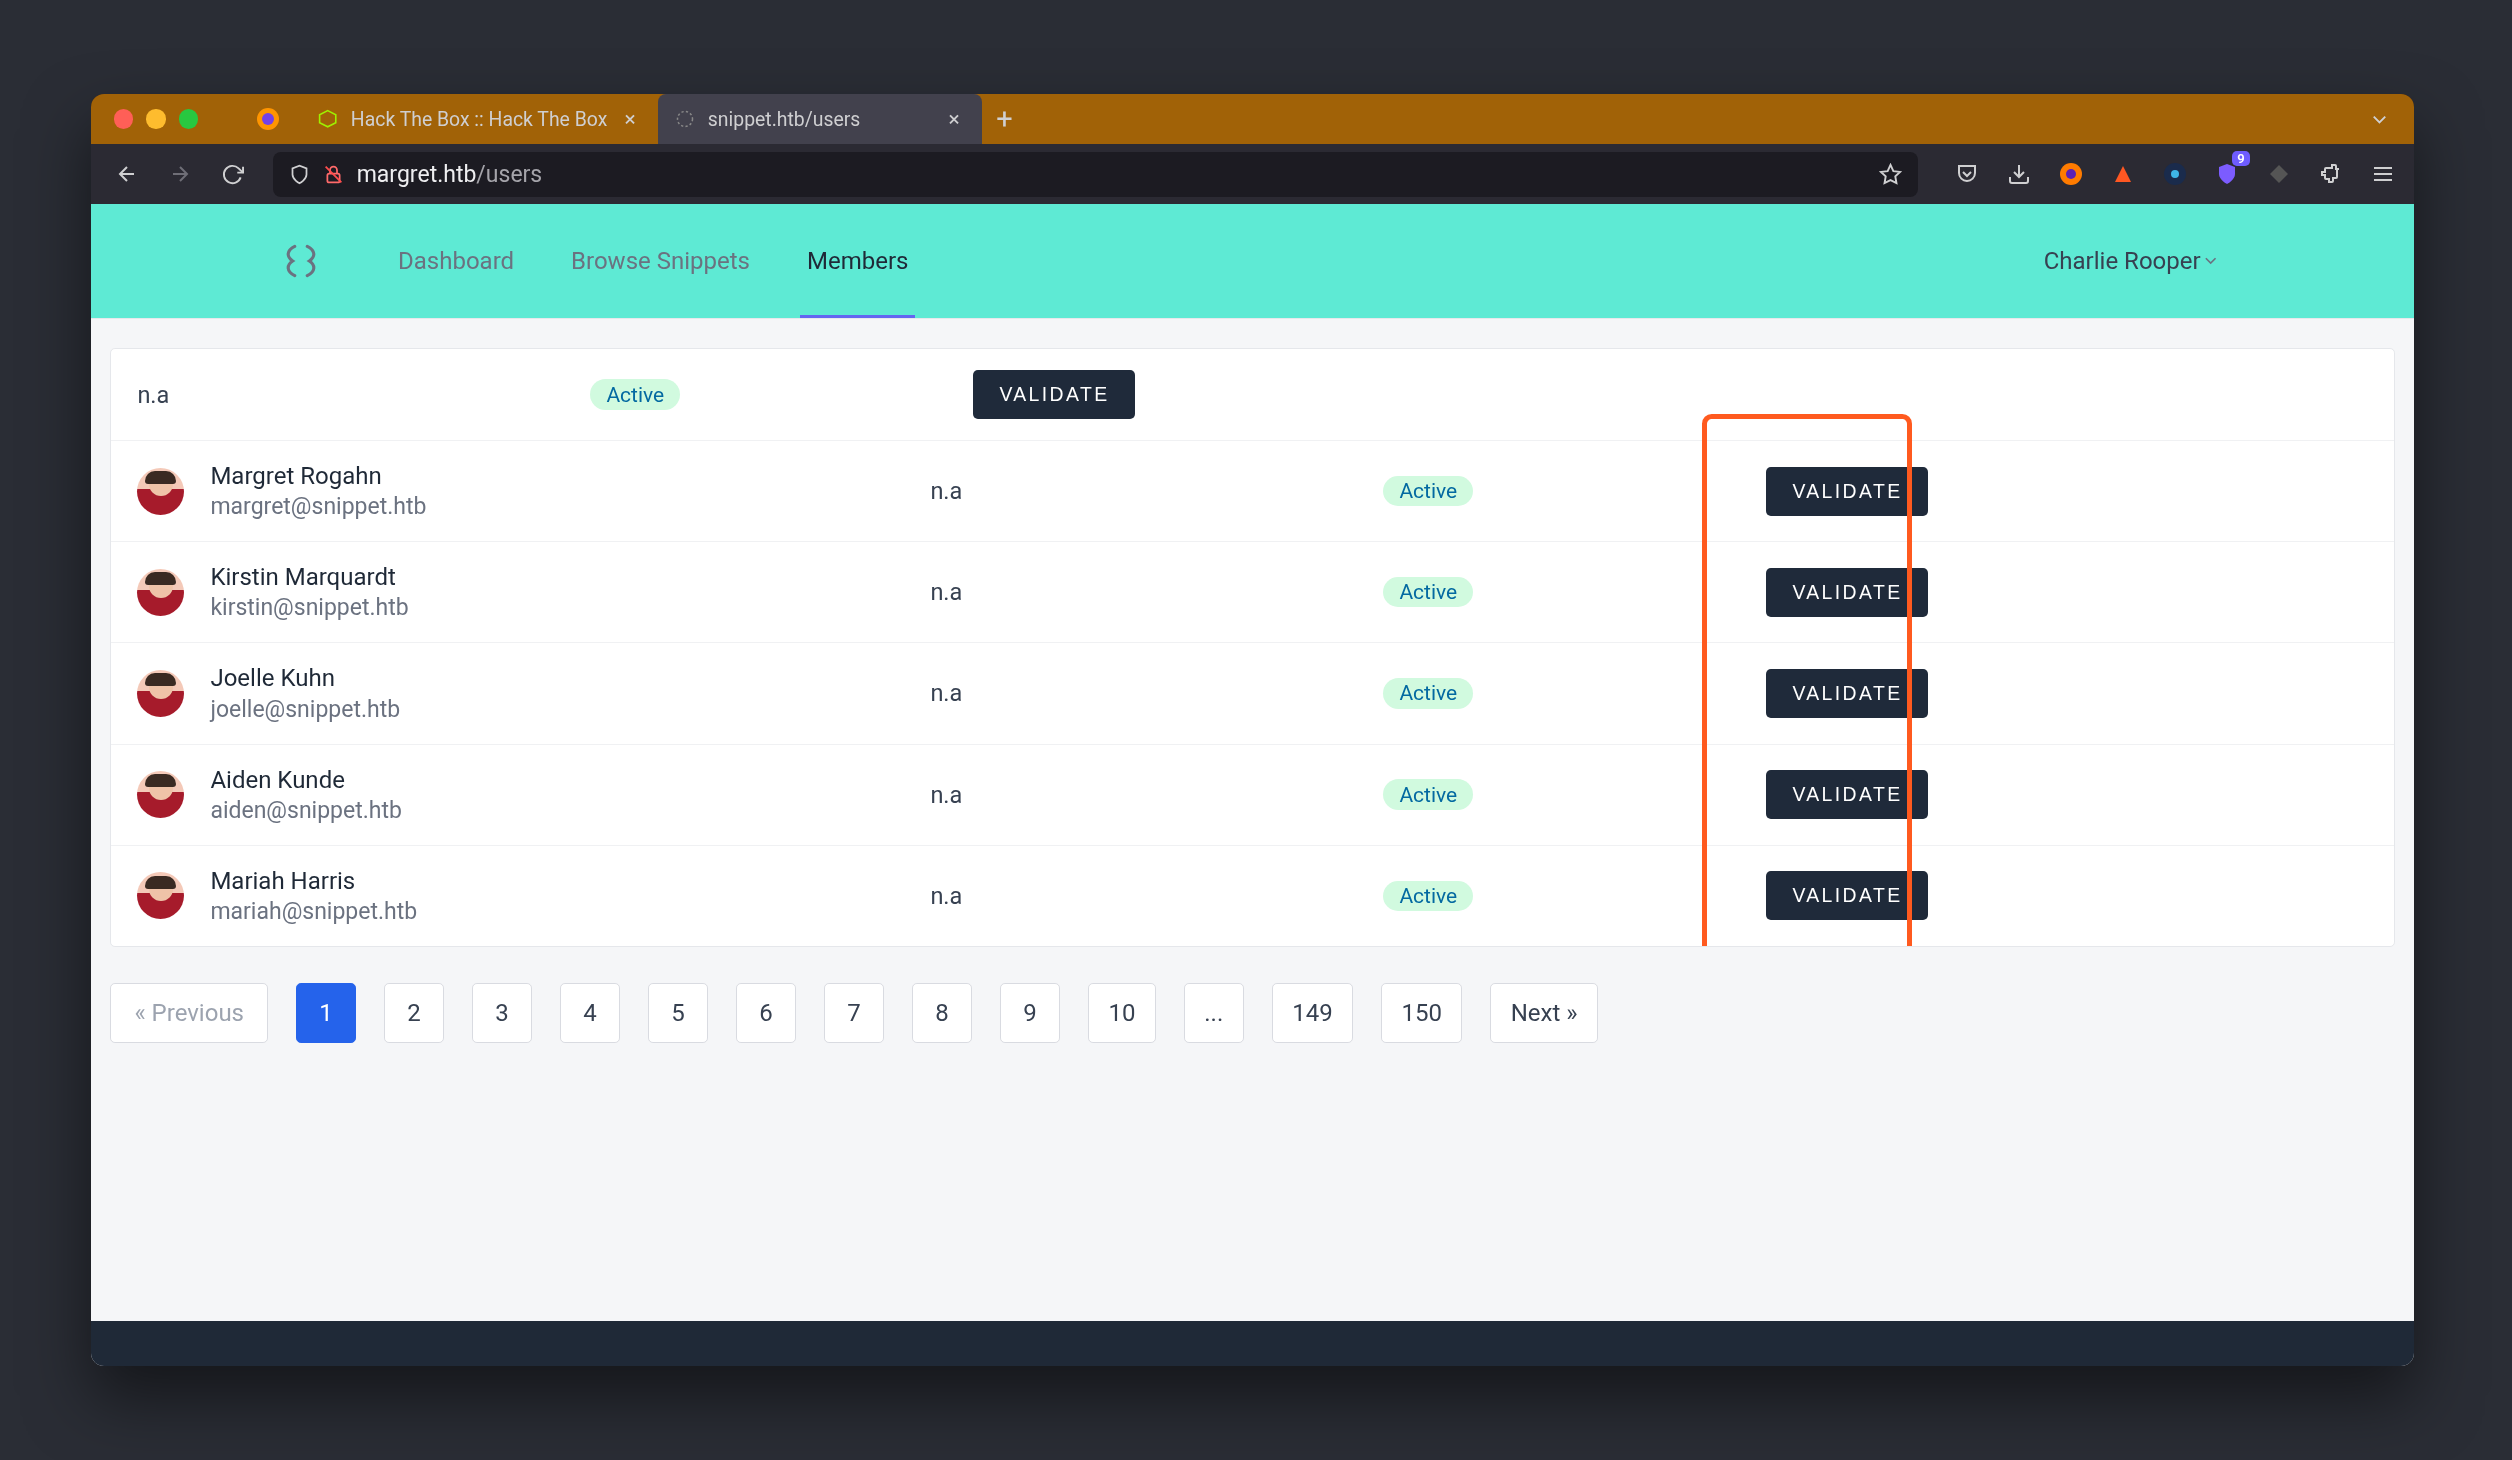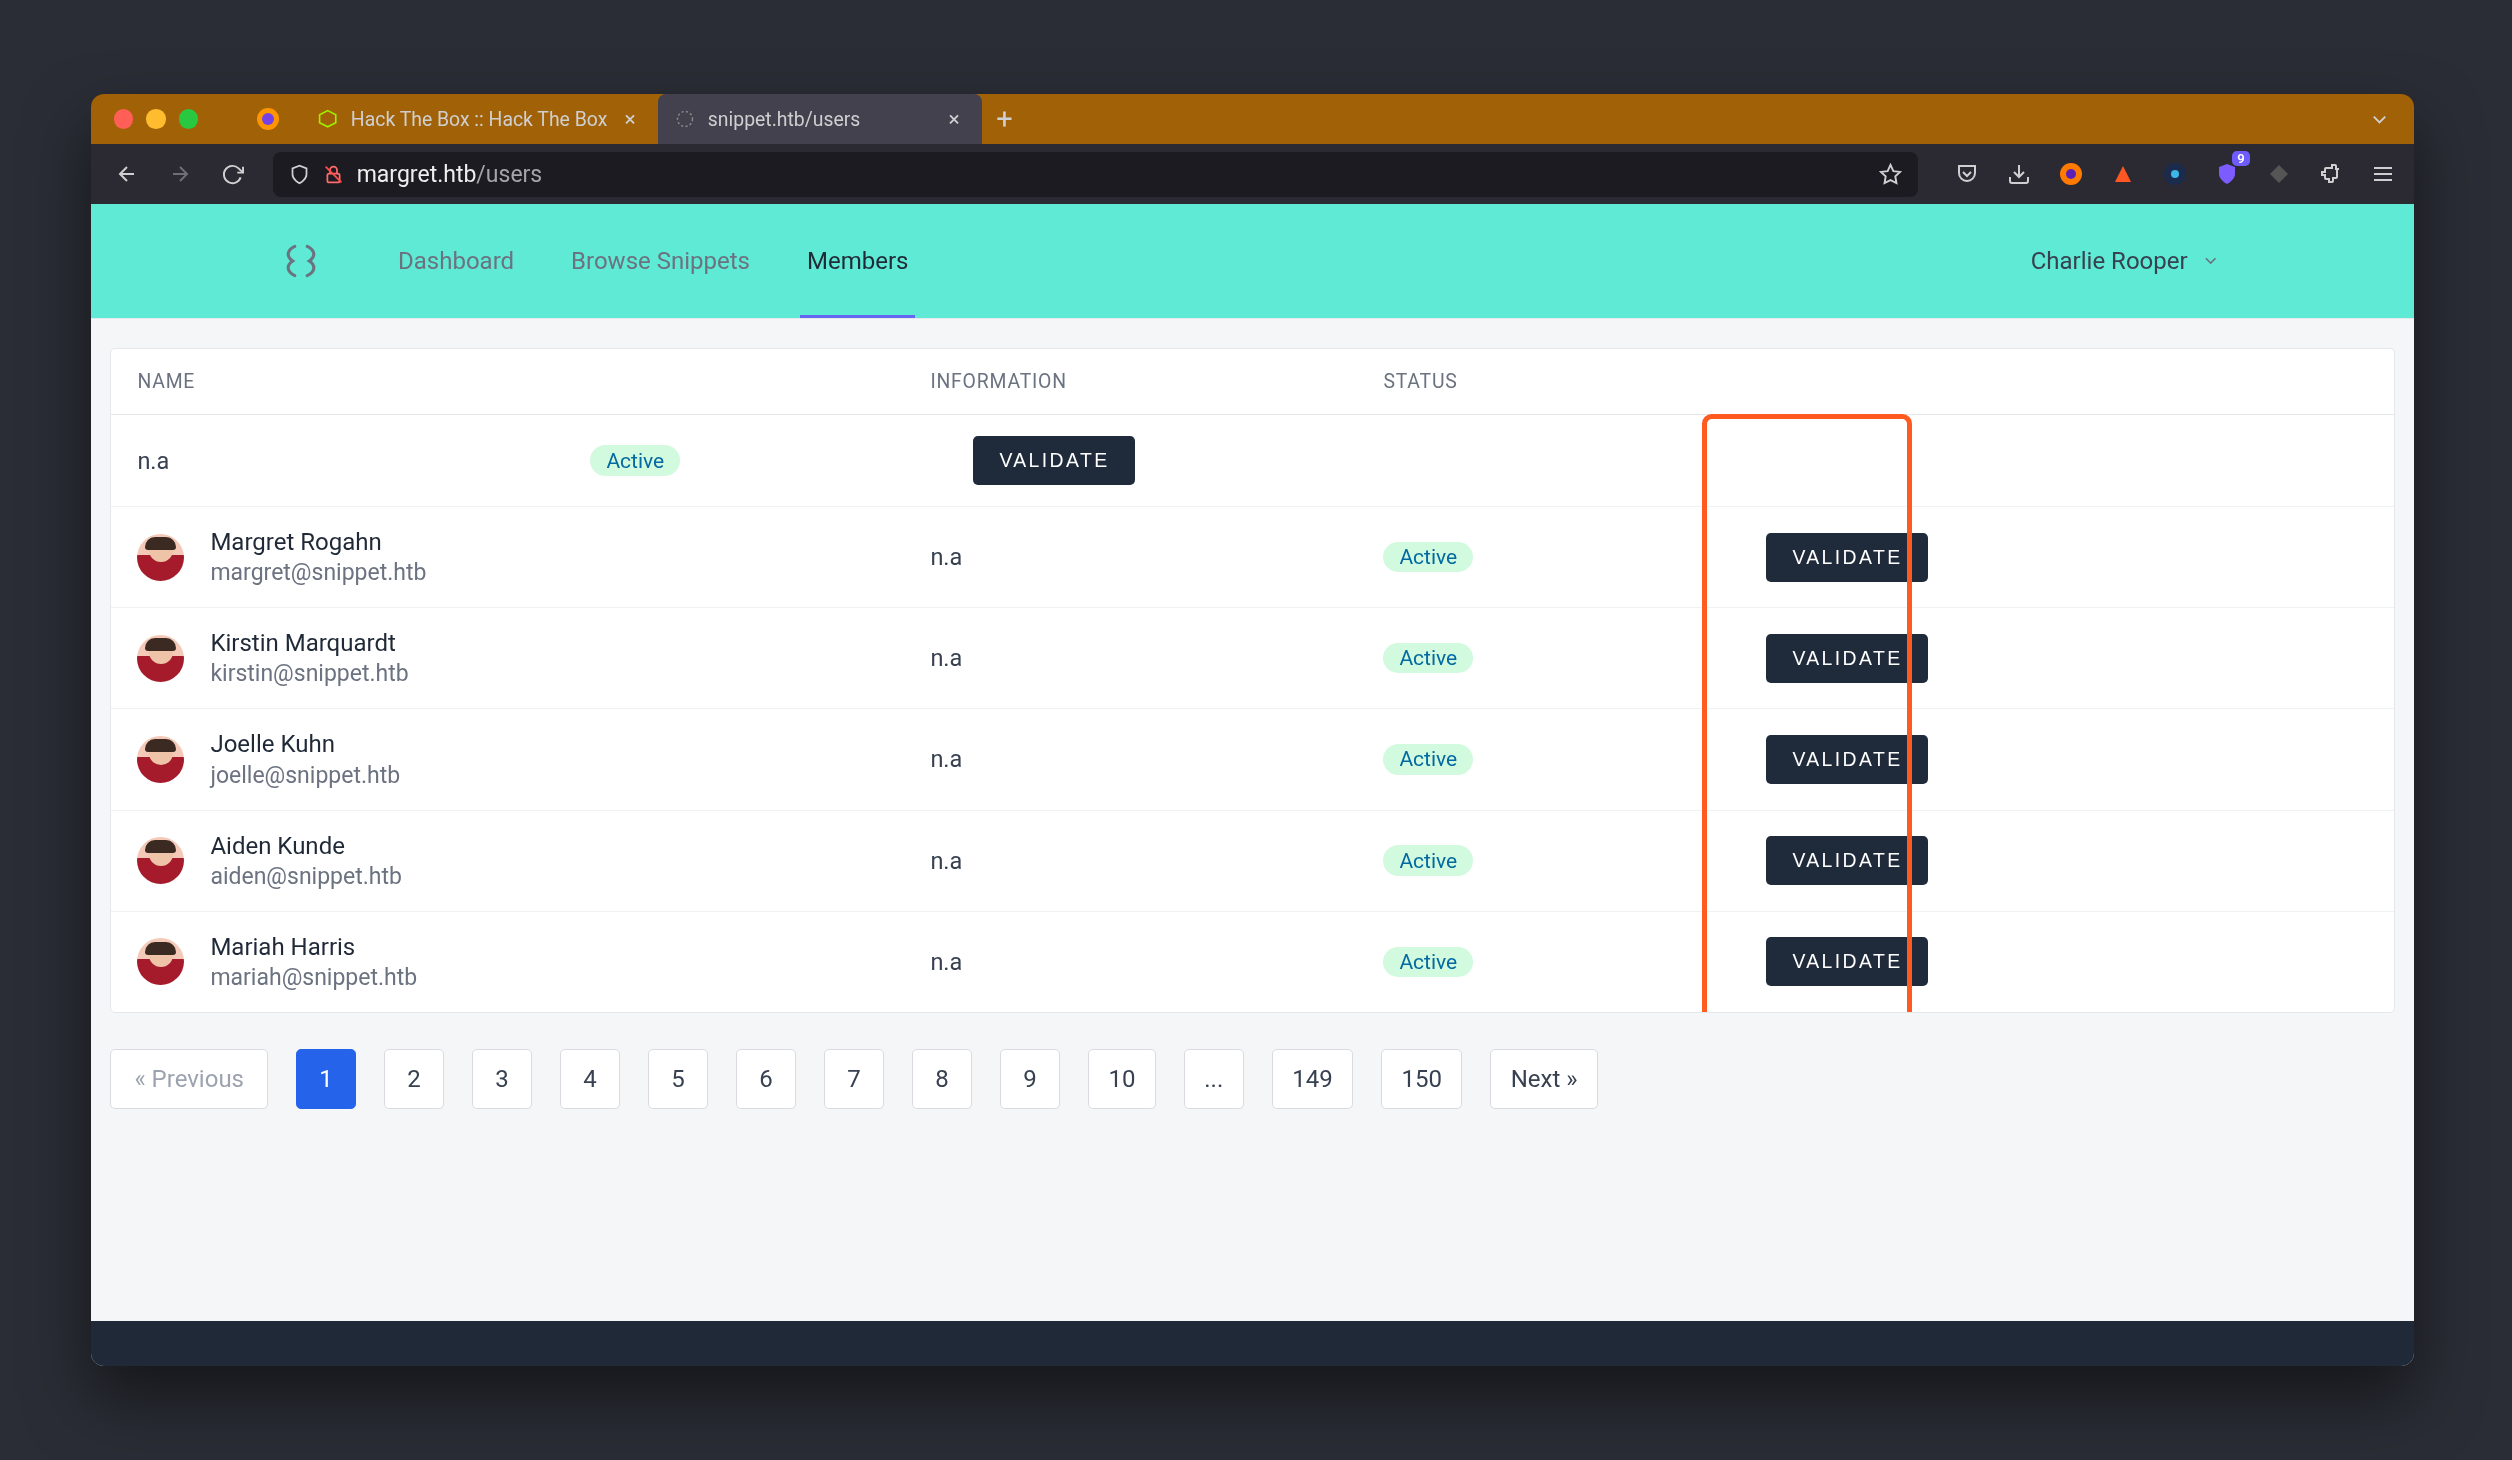--- a/index.html
+++ b/index.html
@@ -179,21 +179,20 @@
       position:absolute;
       bottom:0; left:-6.5px; right:-6.5px;
       height:3.2px;
       background:#6366f1;
     }
     .user-menu {
       margin-left: auto;
       margin-right: 162px;
       display:flex;
       align-items:center;
-      gap:13px;
       color:#374151;
       font-size:24px;
     }
     .content-wrap {
       padding: 0 0 32px 0;
       flex:1;
       display:flex;
       flex-direction:column;
     }
     .card {
@@ -476,26 +475,20 @@
       <div class="user-menu">
         <span>Charlie Rooper</span>
         <svg width="19.4" height="19.4" viewBox="0 0 24 24" fill="none" stroke="#6b7280" stroke-width="2">
             <polyline points="6 9 12 15 18 9"></polyline>
           </svg>
       </div>
     </div>
 
     <div class="content-wrap">
       <div class="card" style="position:relative;">
-        <div class="thead">
-          <div class="col-name">Name</div>
-          <div class="col-info">Information</div>
-          <div class="col-status">Status</div>
-          <div class="col-action"></div>
-        </div>
         <div id="tbody">
             <div class="trow">
     <div class="info-cell">n.a</div>
     <div class="status-cell">
       <span class="pill">Active</span>
     </div>
     <div class="action-cell">
       <button class="btn-validate">VALIDATE</button>
     </div>
             </div>

